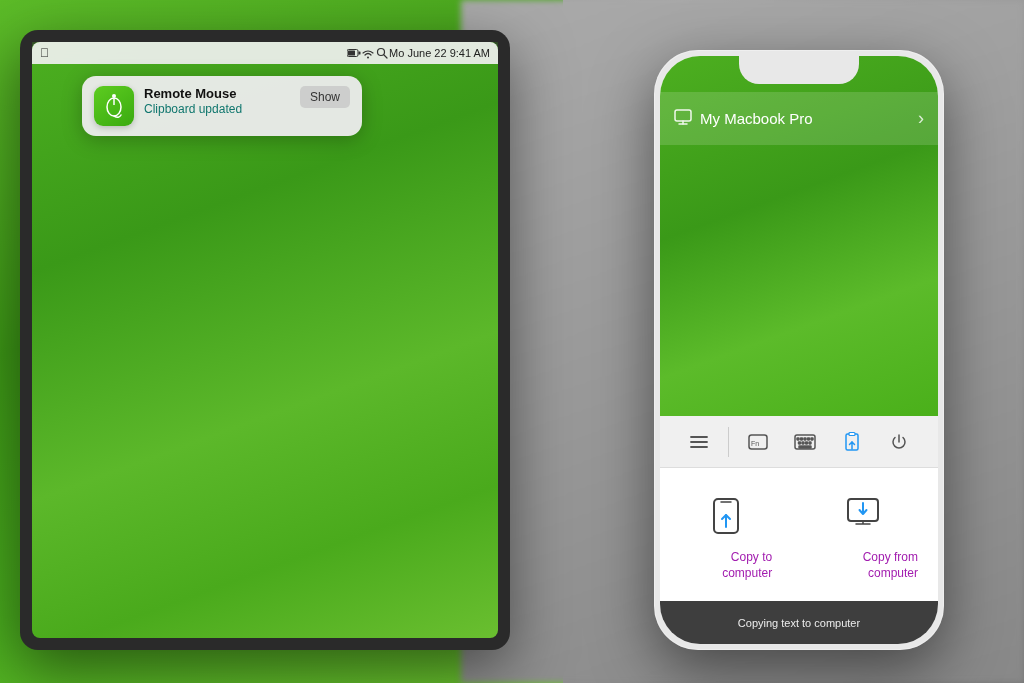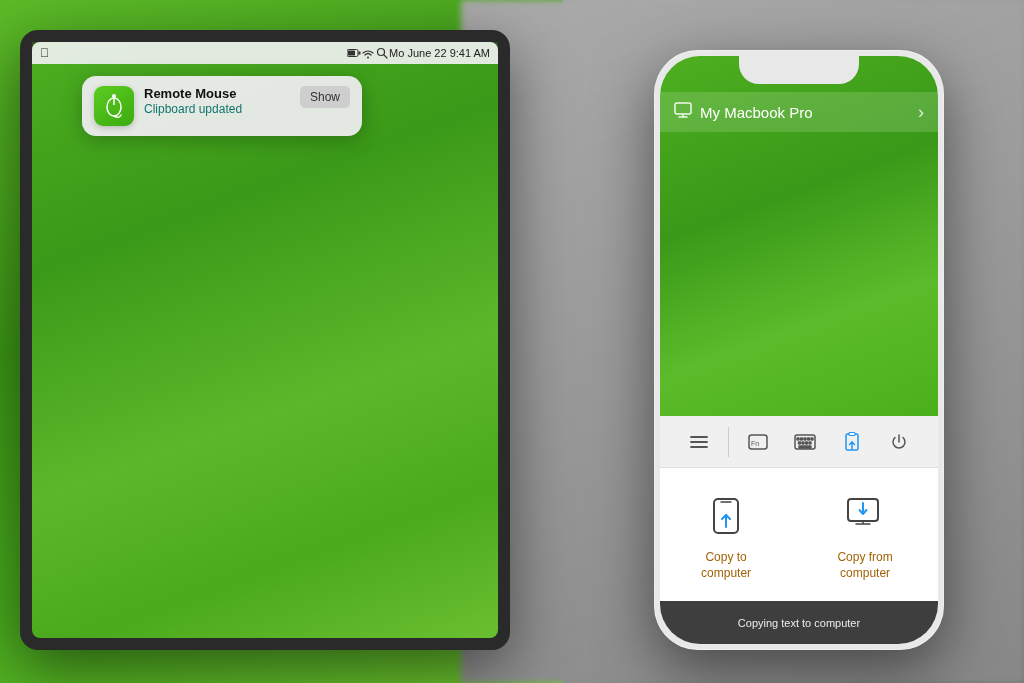--- a/index.html
+++ b/index.html
@@ -197,21 +197,21 @@
       position: relative;
       flex-shrink: 0;
     }
 
     
     .phone-header {
       position: absolute;
       top: 36px;
       left: 0;
       right: 0;
-      height: 40px;
+      height: 53px;
       background: rgba(255,255,255,0.15);
       display: flex;
       align-items: center;
       padding: 0 14px;
       gap: 8px;
     }
 
     .phone-header-icon {
       color: white;
       font-size: 16px;
@@ -306,22 +306,22 @@
       justify-content: center;
     }
 
     .clipboard-action-icon svg {
       width: 46px;
       height: 46px;
     }
 
     .clipboard-action-label {
       font-size: 12px;
-      color: #a16207;
-      text-align: center;
+      color: #a21caf;
+      text-align: right;
       line-height: 1.3;
     }
 
     
     .phone-status-bottom {
       height: 44px;
       background: rgba(0,0,0,0.75);
       display: flex;
       align-items: center;
       justify-content: center;

